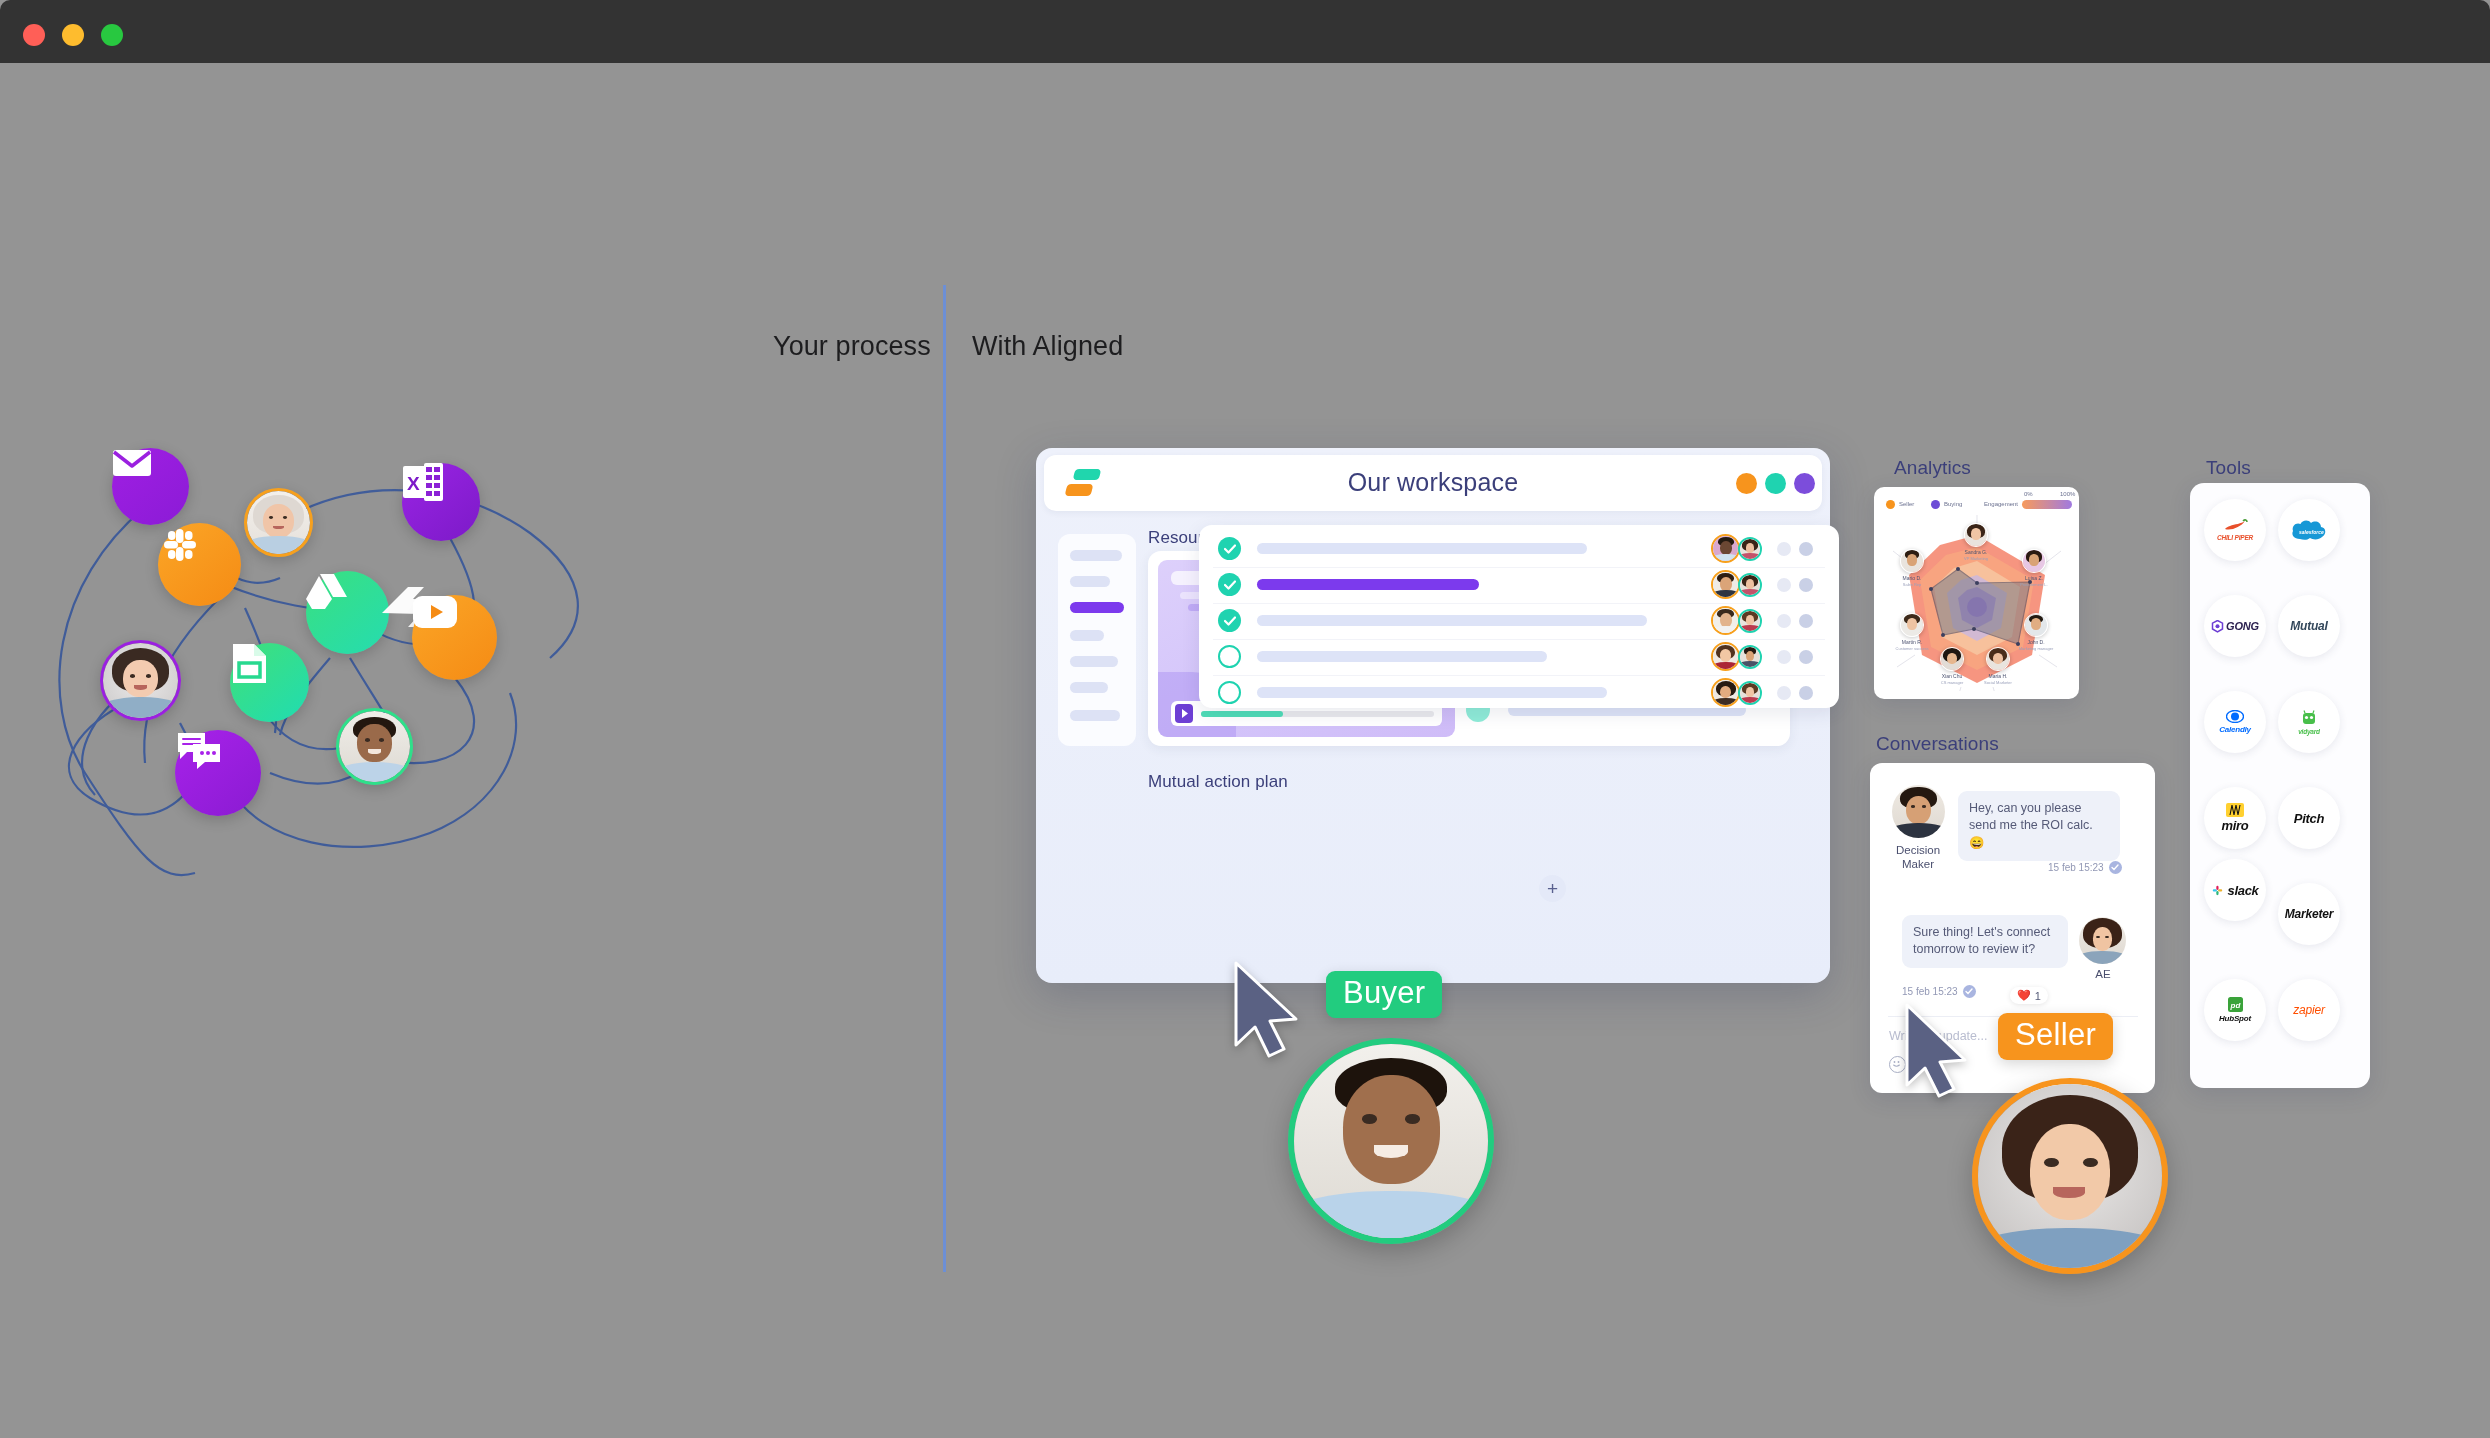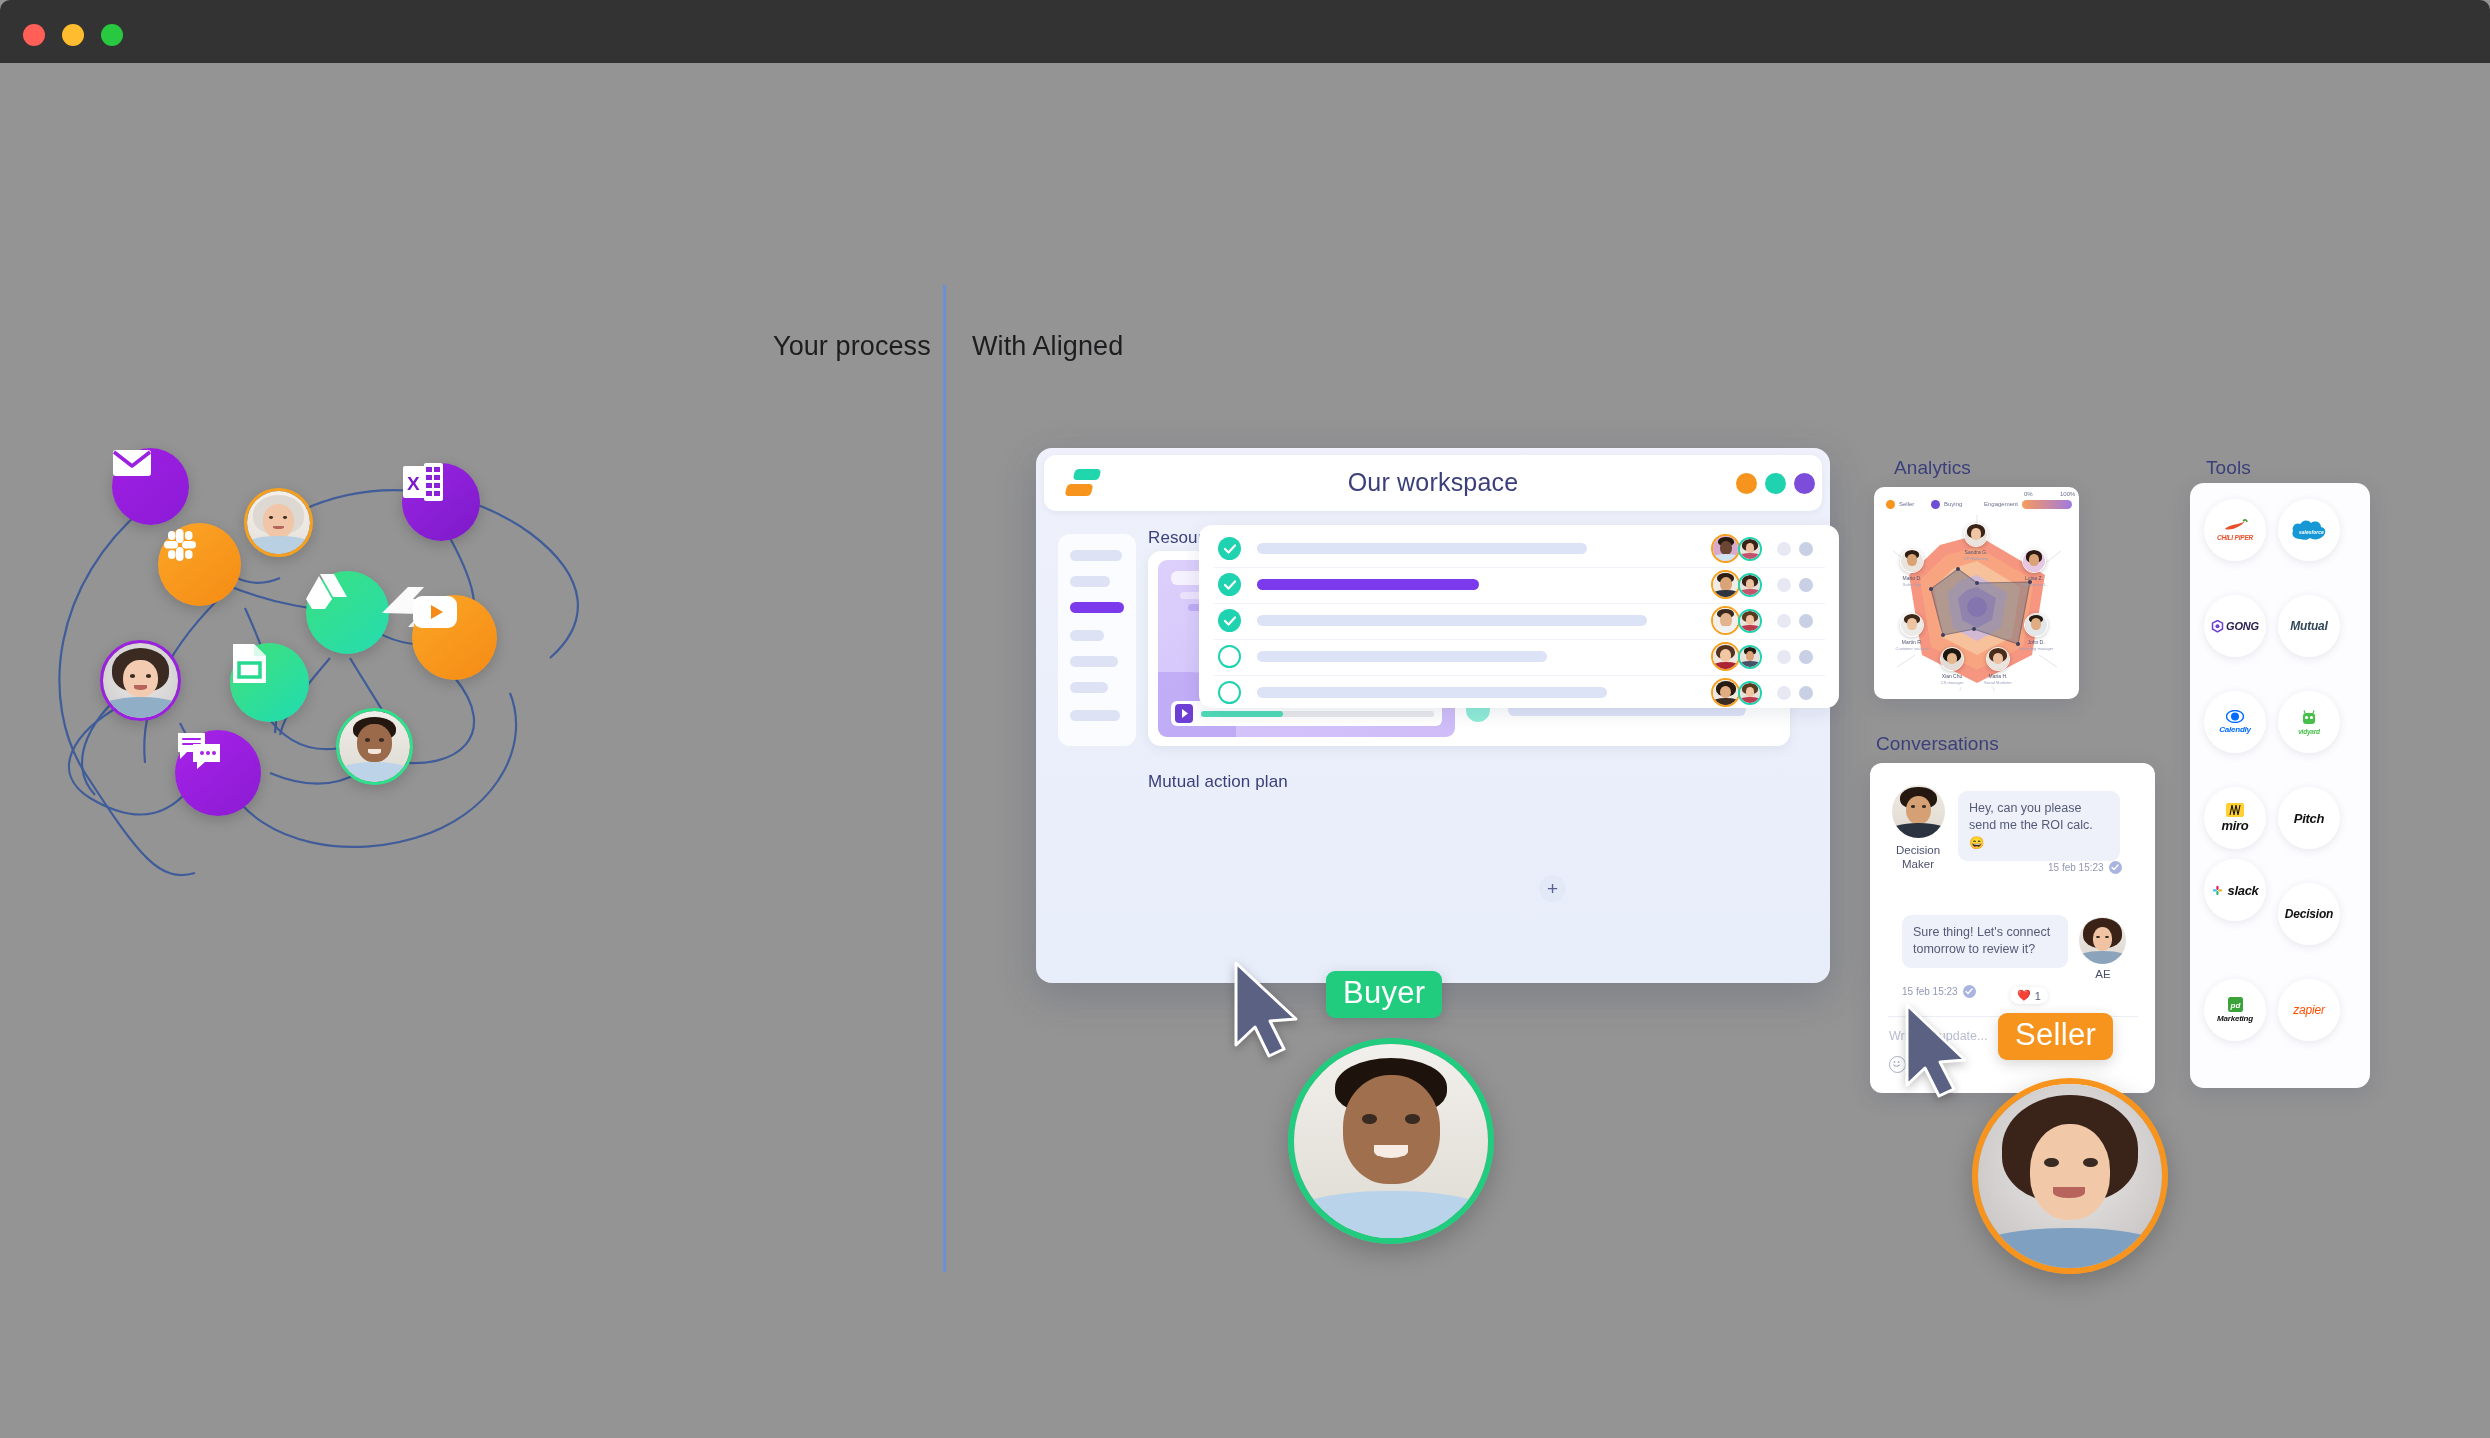--- a/index.html
+++ b/index.html
@@ -874,29 +874,29 @@
               <rect x="6" y="18" width="14" height="7.5" rx="3.75" fill="#36c5f0"></rect>
               <rect x="18" y="24" width="7.5" height="14" rx="3.75" fill="#2eb67d"></rect>
               <rect x="24" y="18" width="14" height="7.5" rx="3.75" fill="#ecb22e"></rect>
               <rect x="18" y="6" width="7.5" height="14" rx="3.75" fill="#e01e5a"></rect>
             </g>
           </svg>
           <span class="tname big" style="color:#111;">slack</span>
         </div>
       </div>
       <div class="tool" style="left:88px; top:400px;">
-        <span class="tname" style="color:#111; font-size:12px;">Decision</span>
+        <span class="tname" style="color:#111; font-size:12px;">Marketer</span>
       </div>
 
       <div class="tool" style="left:14px; top:496px;">
         <svg width="15" height="15" viewBox="0 0 15 15">
           <rect x="0" y="0" width="15" height="15" rx="2.5" fill="#3aa33a"></rect>
           <text x="2.5" y="11" font-family="Liberation Sans, sans-serif" font-size="8" fill="#fff" font-weight="700">pd</text>
         </svg>
-        <div class="tname" style="color:#111; font-size:8px; margin-top:2px;">Marketing</div>
+        <div class="tname" style="color:#111; font-size:8px; margin-top:2px;">HubSpot</div>
       </div>
       <div class="tool" style="left:88px; top:496px;">
         <span class="tname" style="color:#ff4f00; font-size:12px; font-weight:400;">zapier</span>
       </div>
     </div>
 
   </div>
 </div>
 
 </body></html>

